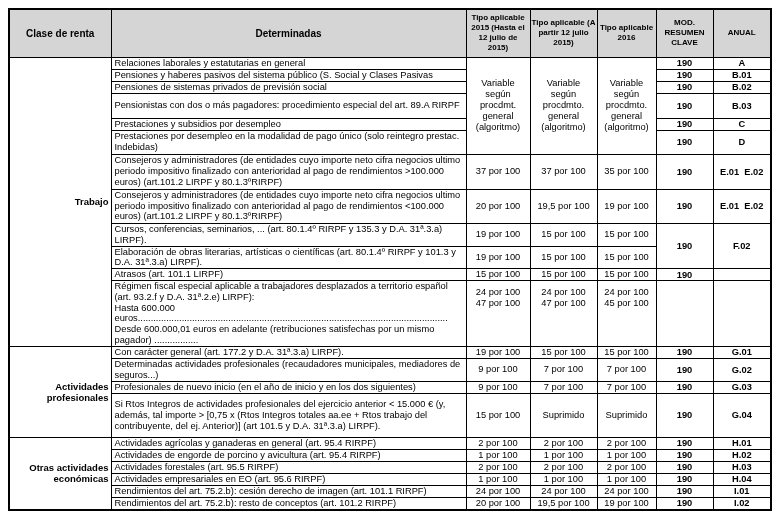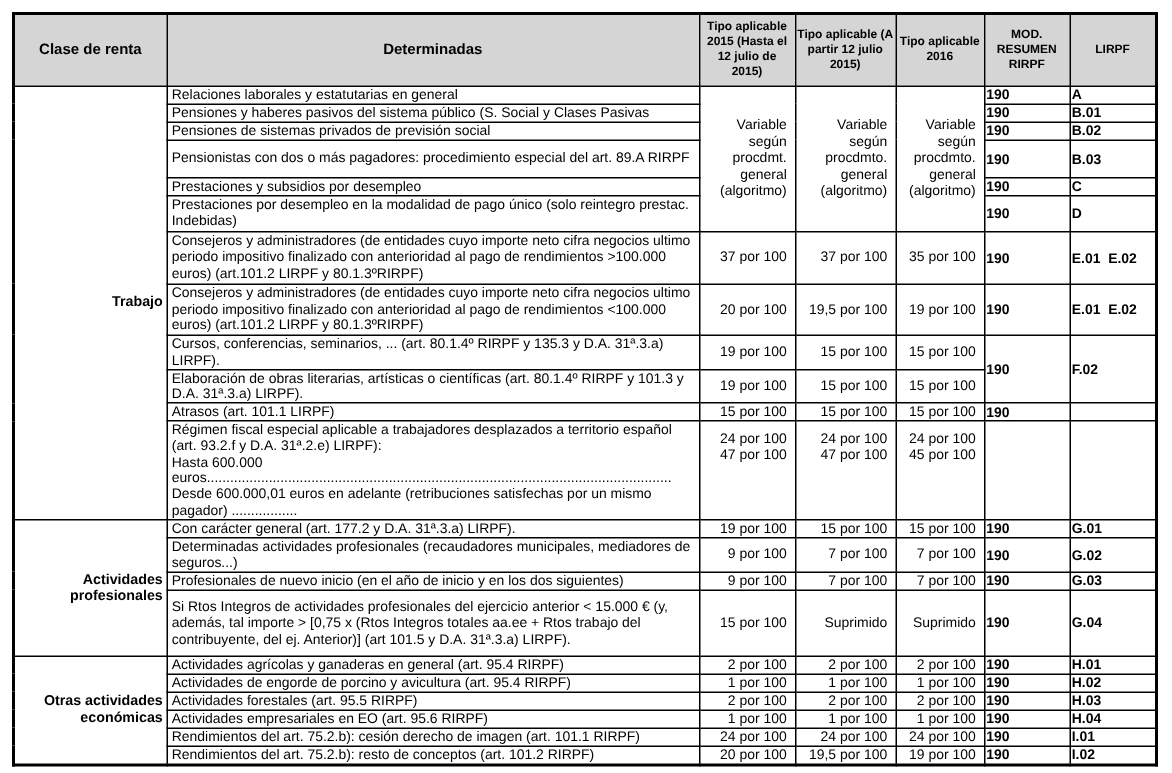--- a/index.html
+++ b/index.html
@@ -5,22 +5,22 @@
   html,body{margin:0;padding:0;background:#ffffff;}
   body{width:781px;height:515px;font-family:"Liberation Sans",sans-serif;color:#000;}
   .wrap{padding:8px 0 0 8px;}
   table{border-collapse:collapse;table-layout:fixed;width:762px;border:2px solid #000;}
   td,th{border:1px solid #000;overflow:hidden;}
   th{background:#d5d5d5;font-weight:bold;text-align:center;vertical-align:middle;padding:2px 1px;}
   th.big{font-size:10px;}
   th.small{font-size:8px;line-height:10px;}
   td.grp{font-weight:bold;vertical-align:middle;text-align:right;padding:0 2px 0 12px;font-size:9.5px;line-height:11px;}
   td.proc{text-align:left;vertical-align:middle;padding:0 3px;font-size:9.3px;line-height:10.8px;}
-  td.val{text-align:right;vertical-align:middle;font-size:9.3px;line-height:11px;padding:0 5px;}
-  td.mod,td.clv{text-align:left;vertical-align:middle;font-weight:bold;font-size:9.3px;padding:0 1px;}
+  td.val{text-align:center;vertical-align:middle;font-size:9.3px;line-height:11px;padding:0 5px;}
+  td.mod,td.clv{text-align:center;vertical-align:middle;font-weight:bold;font-size:9.3px;padding:0 1px;}
   .pre{white-space:pre-line;}
   td.valtall{padding-top:6px;vertical-align:top;}
 </style>
 </head>
 <body>
 
 <div class="wrap">
 <table>
   <colgroup>
     <col style="width:102px">
@@ -31,22 +31,22 @@
         <col style="width:57px">
         <col style="width:58px">
   </colgroup>
   <tbody>
         <tr style="height:48px">
     <th class="big">Clase de renta</th>
     <th class="big">Determinadas</th>
     <th class="small">Tipo aplicable 2015 (Hasta el 12 julio de 2015)</th>
     <th class="small">Tipo aplicable (A partir 12 julio 2015)</th>
     <th class="small">Tipo aplicable 2016</th>
-    <th class="small">MOD. RESUMEN RIRPF</th>
-    <th class="small">LIRPF</th>
+    <th class="small">MOD. RESUMEN CLAVE</th>
+    <th class="small">ANUAL</th>
   </tr>
 
   <tr style="height:12px">
     <td class="grp" rowspan="12">Trabajo</td>
     <td class="proc">Relaciones laborales y estatutarias en general</td>
     <td class="val pre" rowspan="6">Variable
 según
 procdmt.
 general
 (algoritmo)</td>

